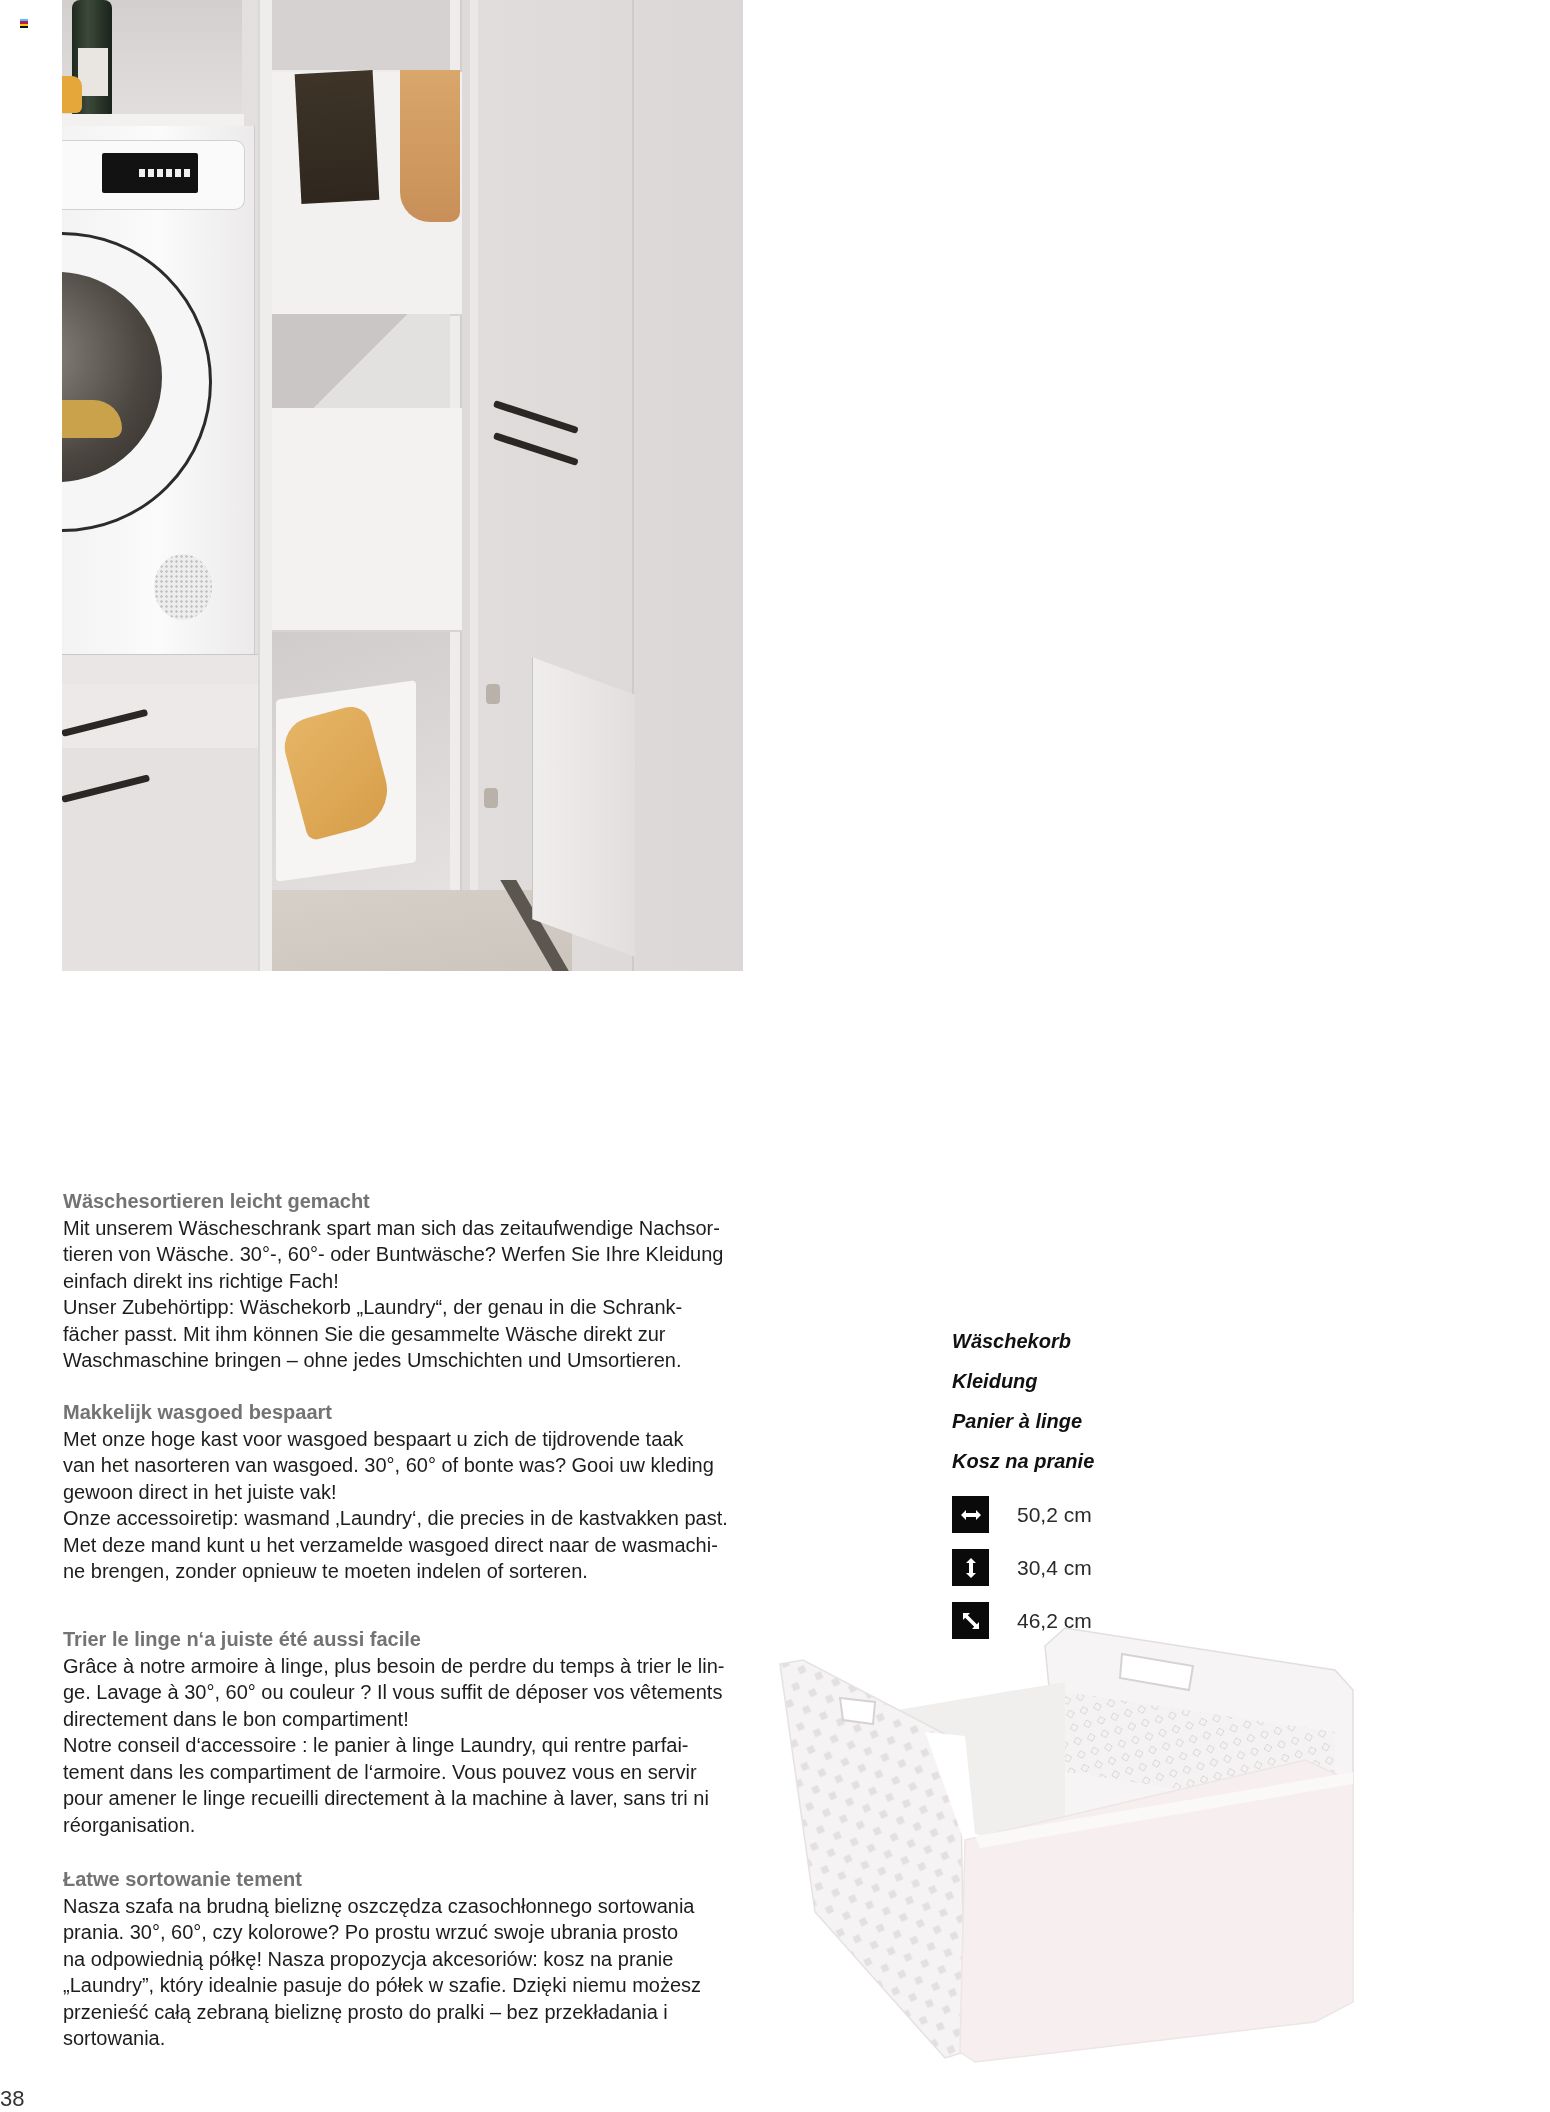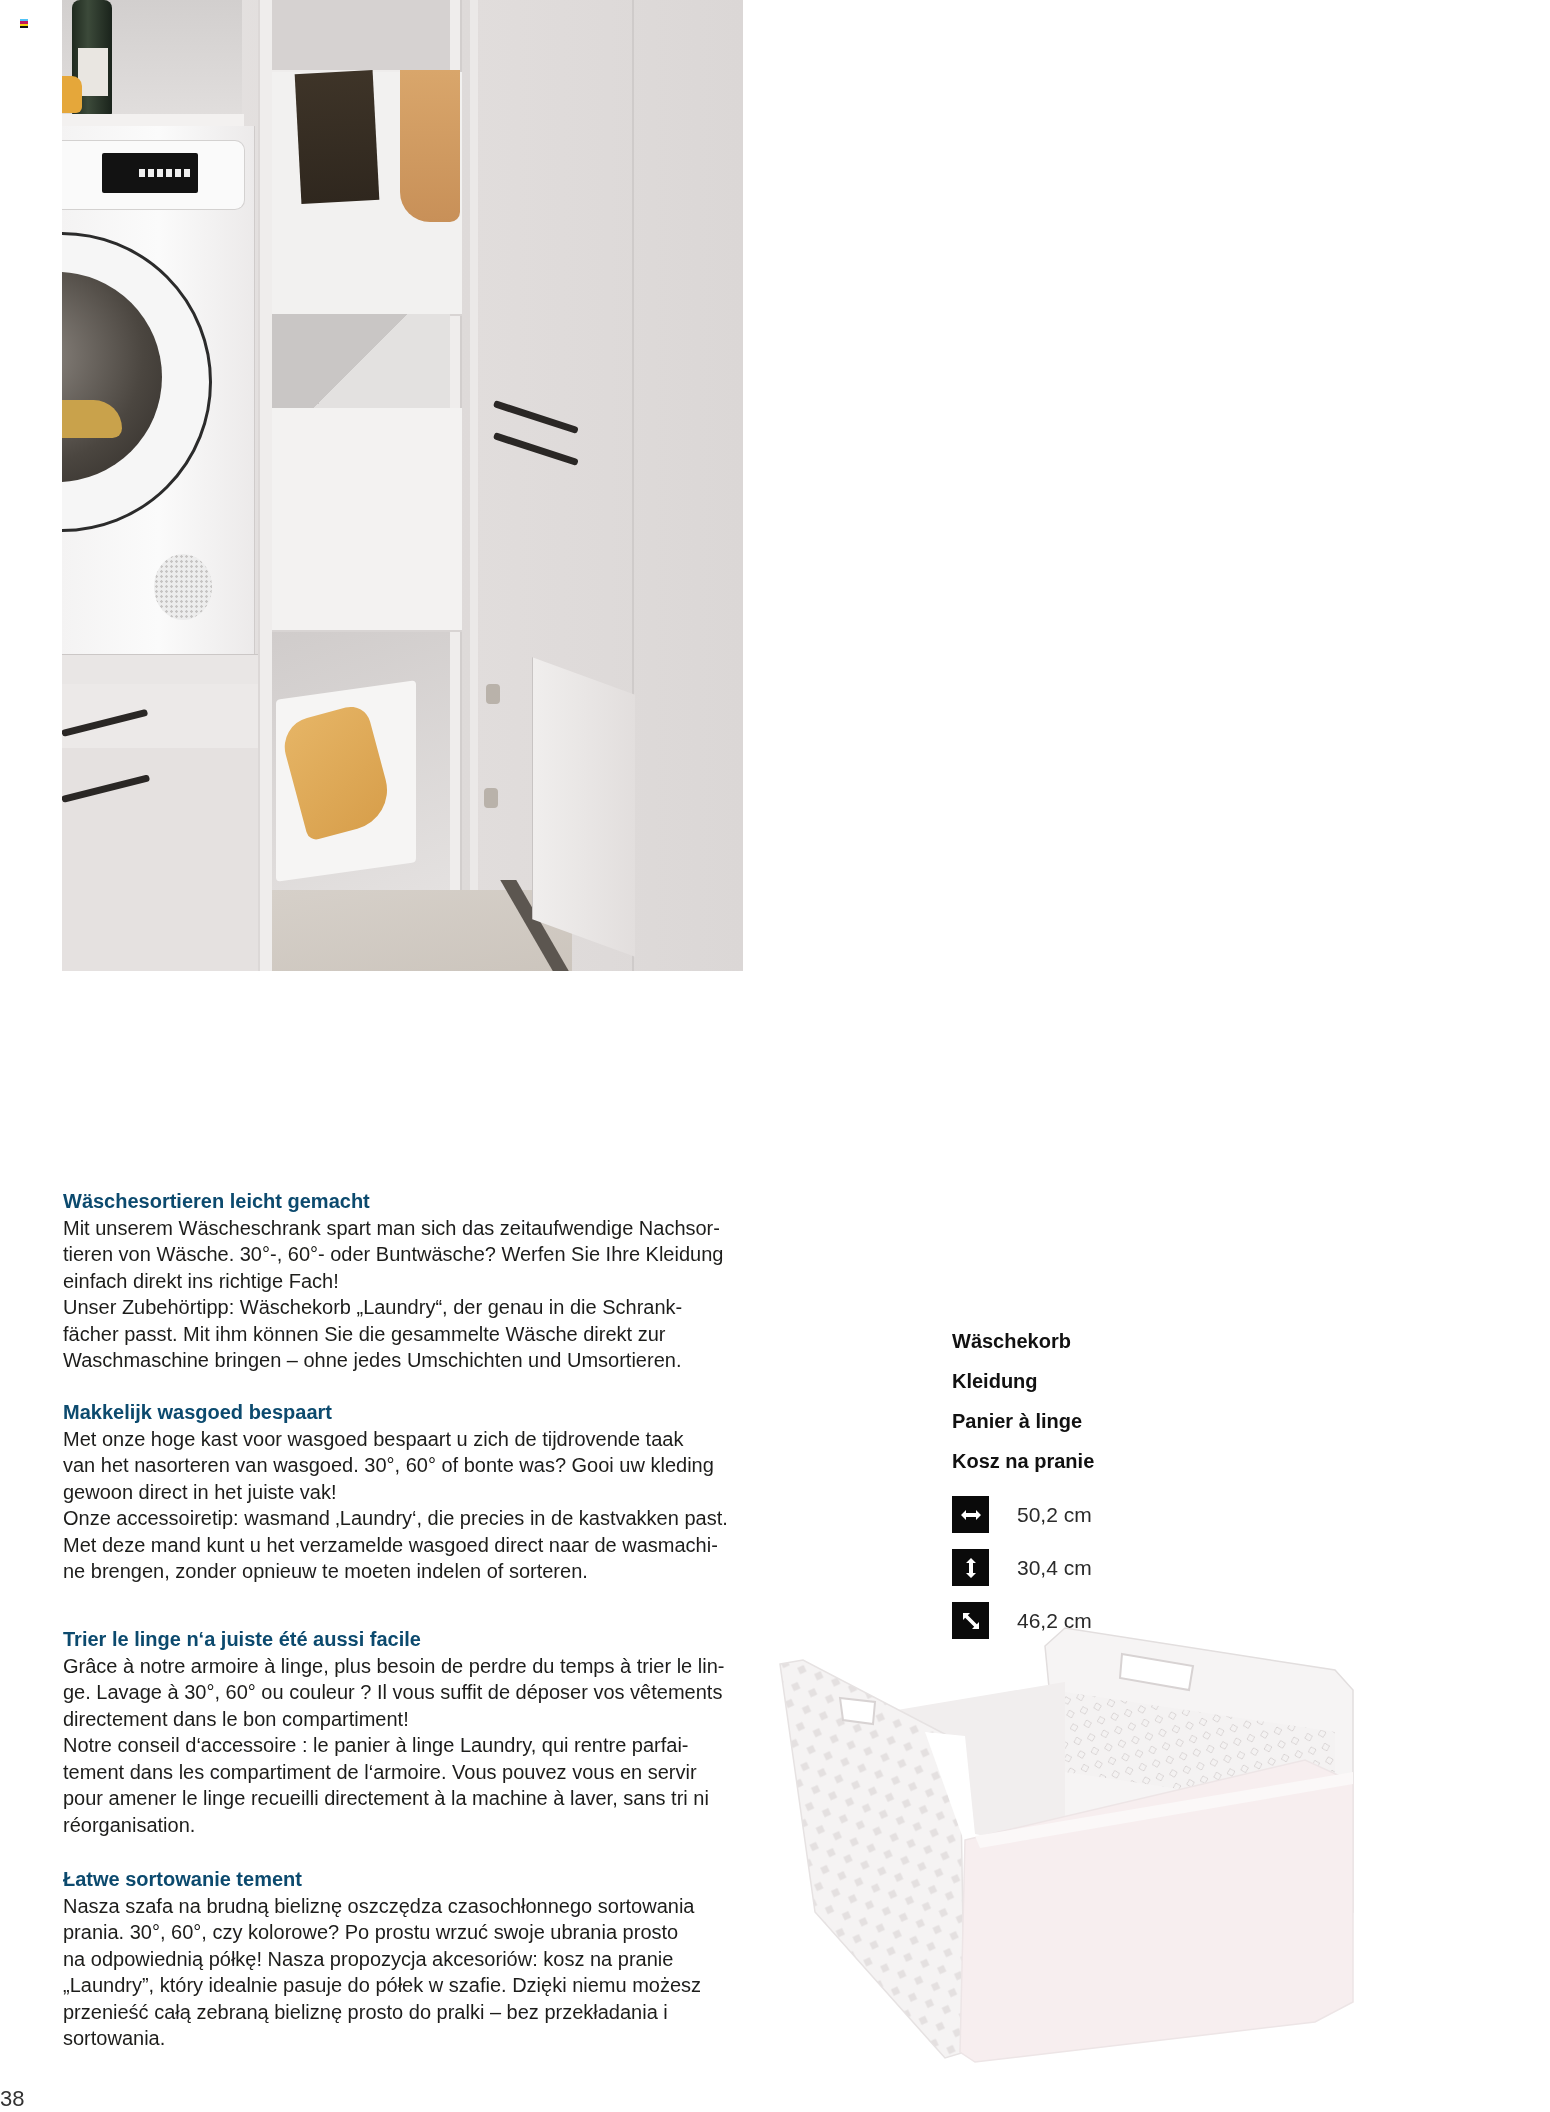--- a/index.html
+++ b/index.html
@@ -80,29 +80,29 @@
   .photo .tall-right-edge { position: absolute; left: 408px; top: 0; width: 8px; height: 971px; background: #ebe9e8; }
   .photo .tall-split { position: absolute; left: 570px; top: 0; width: 2px; height: 971px; background: #cfcbca; }
   .photo .towel-dark { position: absolute; left: 236px; top: 72px; width: 78px; height: 130px;
     background: linear-gradient(180deg, #3e3428, #2f271e); transform: rotate(-3deg); }
   .photo .towel-light { position: absolute; left: 338px; top: 70px; width: 60px; height: 152px;
     background: linear-gradient(180deg, #d9a66b, #c89058); border-radius: 0 0 10px 30px; }
 
   
   .text-col { position: absolute; left: 63px; top: 1188px; width: 690px; }
   .section { margin: 0; }
-  .section h2 { font-size: 20px; font-weight: 700; margin: 0; line-height: 26.5px; color: #0c4a6e; }
+  .section h2 { font-size: 20px; font-weight: 700; margin: 0; line-height: 26.5px; color: #737373; }
   .section p { font-size: 20px; margin: 0; line-height: 26.5px; color: #1d1d1b; white-space: pre-line; }
   .s1 { position: absolute; top: 0; }
   .s2 { position: absolute; top: 211px; }
   .s3 { position: absolute; top: 438px; }
   .s4 { position: absolute; top: 678px; }
 
   
-  .product-names { position: absolute; left: 952px; top: 1321px; }
+  .product-names { position: absolute; left: 952px; top: 1321px; font-style: italic; }
   .product-names div { font-size: 20px; font-weight: 700; line-height: 40px; height: 40px; color: #111; }
   .dims { position: absolute; left: 952px; top: 1488px; }
   .dim-row { display: flex; align-items: center; height: 53px; }
   .dim-icon { width: 37px; height: 37px; background: #0a0a0a; display: flex; align-items: center; justify-content: center; }
   .dim-icon svg { width: 24px; height: 24px; }
   .dim-val { margin-left: 28px; font-size: 21px; color: #2a2a2a; }
 
   
   .basket { position: absolute; left: 775px; top: 1612px; width: 673px; height: 455px; }
 

